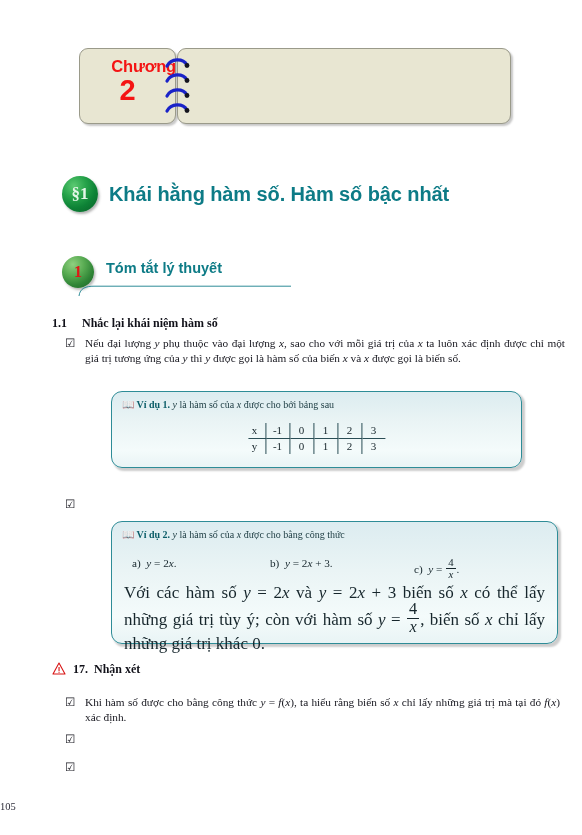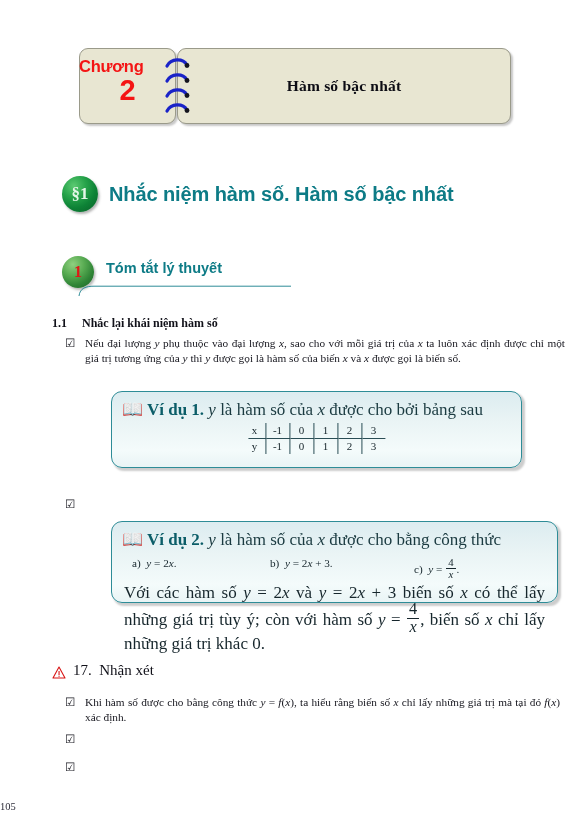--- a/index.html
+++ b/index.html
@@ -46,21 +46,21 @@
     border: 1px solid #9a9a8a;
     border-radius: 9px;
     box-sizing: border-box;
     box-shadow: 2px 2px 2px rgba(0,0,0,0.22);
   }
   .chap-word {
     position: absolute;
     left: 0;
     top: 9px;
     width: 97px;
-    text-align: left;
+    text-align: right;
     font-family: "Liberation Sans", "DejaVu Sans", sans-serif;
     font-weight: bold;
     font-size: 16.5px;
     color: #f41414;
     letter-spacing: -0.2px;
   }
   .chap-num {
     position: absolute;
     left: 0;
     top: 28px;
@@ -217,21 +217,21 @@
     border: 1px solid #2e8c97;
     border-radius: 11px;
     background: linear-gradient(180deg, #dcecf0 0%, #eaf4f5 40%, #f4fbfb 78%, #e9f4f5 100%);
     box-shadow: 2.5px 2.5px 2px rgba(0,0,0,0.20);
     box-sizing: border-box;
   }
   .ex-head {
     position: absolute;
     left: 10px;
     top: 7px;
-    font-size: 17px;
+    font-size: 10px;
     color: #0b5d68;
     white-space: nowrap;
     text-align: right;
   }
   .ex-head .bk { letter-spacing: -0.5px; }
   .ex-head b { color: #0b5d68; }
   .ex-head .rest { color: #1a3a40; }
 
   
   .vtable {
@@ -289,23 +289,23 @@
   }
   .frac .n { display: block; padding: 0 2px; }
   .frac .d { display: block; border-top: 1px solid #16262c; padding: 0 2px; }
 
   
   .nx-head {
     position: absolute;
     left: 52px;
     top: 662px;
     display: flex;
-    align-items: flex-end;
-    font-size: 15px;
-    font-weight: normal;
+    align-items: flex-start;
+    font-size: 12px;
+    font-weight: bold;
     color: #111119;
   }
   .warn-tri { margin-right: 7px; display: block; }
 
   .pagenum {
     position: absolute;
     left: 0;
     top: 801px;
     width: 582px;
     text-align: left;
@@ -331,28 +331,27 @@
       <path d="M4 55 C 8 47, 20 47, 24 54"></path>
     </g>
     <g fill="#14141e">
       <circle cx="24" cy="9.5" r="2.4"></circle>
       <circle cx="24" cy="24.5" r="2.4"></circle>
       <circle cx="24" cy="39.5" r="2.4"></circle>
       <circle cx="24" cy="54.5" r="2.4"></circle>
     </g>
   </svg>
 
-  <div class="chap-title">Hàm số bậc nhất</div>
 </div>
 
 <div class="sect1-row">
   <div class="sphere-green">
     <span class="glyph">§1</span>
   </div>
-  <div class="sect1-title">Nhắc niệm hàm số. Hàm số bậc nhất</div>
+  <div class="sect1-title">Khái hằng hàm số. Hàm số bậc nhất</div>
 </div>
 
 <div class="topic-row">
   <div class="sphere-topic">
     <span class="glyph">1</span>
   </div>
   <div class="topic-title">Tóm tắt lý thuyết</div>
   <svg class="topic-underline" viewBox="0 0 213 11">
     <path d="M1 11 C 2 3, 8 1.2, 16 1.2 L 213 1.2" fill="none" stroke="#2e8c97" stroke-width="1"></path>
   </svg>
@@ -392,21 +391,21 @@
       <td>3</td>
     </tr>
   </tbody>
     </table>
 </div>
 
 <div class="bullet-item" style="left:65px; top:497px; width:480px;">
   <span class="cbox">☑</span>
 </div>
 
-<div class="exbox" style="left:111px; top:521px; width:447px; height:82px;">
+<div class="exbox" style="left:111px; top:521px; width:447px; height:123px;">
   <div class="ex-head">
     <span class="bk">📖</span>
     <b>Ví dụ 2.</b>
     <span class="rest"> <i class="v">y</i> là hàm số của <i class="v">x</i> được cho bằng công thức</span>
   </div>
 
   <div class="frow">
     <span class="fitem" style="left:8px; top:6px;">a)&nbsp; <i class="v">y</i> = 2<i class="v">x</i>.</span>
     <span class="fitem" style="left:146px; top:6px;">b)&nbsp; <i class="v">y</i> = 2<i class="v">x</i> + 3.</span>
     <span class="fitem" style="left:290px; top:6px;">c)&nbsp; <i class="v">y</i> = <span class="frac"><span class="n">4</span><span class="d"><i class="v">x</i></span></span>.</span>

